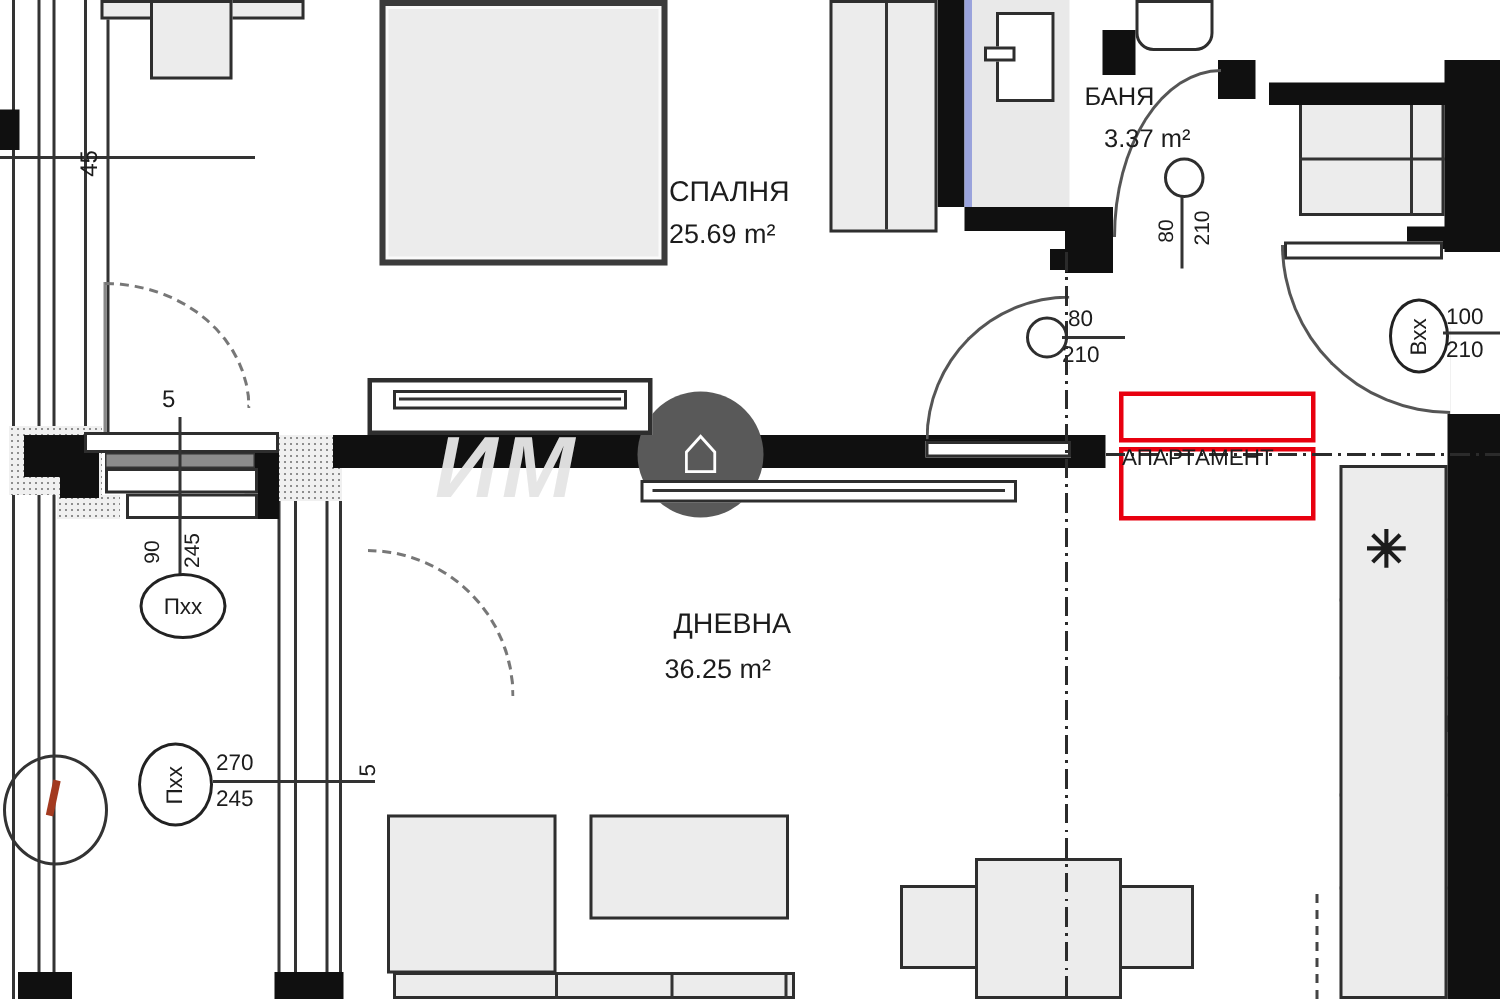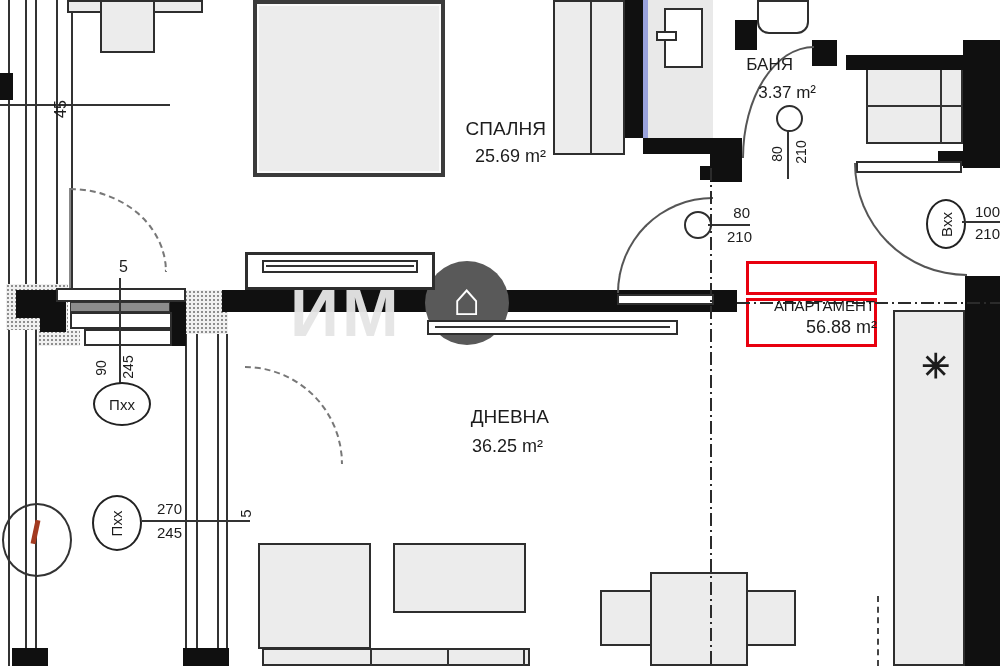--- a/index.html
+++ b/index.html
@@ -6,33 +6,33 @@
   #plan{position:relative;width:1000px;height:666px;background:#fff;overflow:hidden;
         font-family:"Liberation Sans",sans-serif;color:#1c1c1c;}
   .abs{position:absolute;}
   .w{position:absolute;background:#101010;}
   .g{position:absolute;background:#ececec;border:2px solid #2e2e2e;box-sizing:border-box;}
   .wh{position:absolute;background:#fff;border:2px solid #2e2e2e;box-sizing:border-box;}
   .ln{position:absolute;background:#333;}
   .cir{position:absolute;border:2px solid #2e2e2e;border-radius:50%;box-sizing:border-box;}
   .ell{position:absolute;border:2px solid #222;border-radius:50%;box-sizing:border-box;
        background:#fff;display:flex;align-items:center;justify-content:center;font-size:15px;z-index:60;}
-  .lbl{position:absolute;text-align:right;z-index:60;white-space:nowrap;}
+  .lbl{position:absolute;text-align:left;z-index:60;white-space:nowrap;}
   .rot{display:inline-block;transform:rotate(-90deg);transform-origin:center;}
   .rotbox{position:absolute;display:flex;align-items:center;justify-content:center;z-index:60;}
   .hatch{position:absolute;background-color:#f0f0f0;
          background-image:radial-gradient(#8d8d8d 0.8px,transparent 0.95px);background-size:4px 4px;}
   .dashv{position:absolute;width:2px;z-index:62;
          background:repeating-linear-gradient(to bottom,#2b2b2b 0 13px,transparent 13px 17px,#2b2b2b 17px 19px,transparent 19px 23px);}
   .dashh{position:absolute;height:2px;z-index:62;
          background:repeating-linear-gradient(to right,#2b2b2b 0 13px,transparent 13px 17px,#2b2b2b 17px 19px,transparent 19px 23px);}
   .arc{position:absolute;box-sizing:border-box;z-index:45;}
   .z20{z-index:20}.z30{z-index:30}.z40{z-index:40}.z45{z-index:45}.z60{z-index:60}
-  .wm{position:absolute;z-index:50;font-weight:700;font-size:68px;line-height:80px;
-      color:rgba(229,229,229,0.96);letter-spacing:3px;pointer-events:none;}
+  .wm{position:absolute;z-index:50;font-weight:700;font-size:58px;line-height:80px;
+      color:rgba(229,229,229,0.96);letter-spacing:3px;pointer-events:none;font-style:italic;}
   #wm-circle{position:absolute;left:425px;top:261px;width:84px;height:84px;border-radius:50%;
       background:#595959;z-index:50;display:flex;align-items:center;justify-content:center;}
   #wm-house{color:#fff;font-size:46px;line-height:46px;margin-top:-8px;}
   .redbox{position:absolute;border:3px solid #e8000f;box-sizing:border-box;z-index:61;background:transparent;}
 </style>
 </head>
 <body>
 
 <div id="plan">
 
@@ -182,21 +182,20 @@
   <div class="cir z33" style="left:900px;top:602px;width:22px;height:22px;background:#ececec"></div>
   <div class="cir z33" style="left:898px;top:632px;width:28px;height:28px;background:#ececec"></div>
   <div class="cir z33" style="left:928px;top:634px;width:34px;height:34px;background:#ececec"></div>
   <div class="ln z34" style="left:944px;top:601px;width:2px;height:18px;transform:rotate(45deg)"></div>
   <div class="ln z34" style="left:944px;top:642px;width:2px;height:16px;transform:rotate(45deg)"></div>
   <div class="abs" style="left:877px;top:596px;width:0;height:70px;border-left:2px dashed #444;z-index:31"></div>
 
   <div class="redbox" style="left:746px;top:261px;width:131px;height:34px;"></div>
   <div class="redbox" style="left:746px;top:298px;width:131px;height:49px;"></div>
   <div class="lbl" style="left:748px;top:297px;width:127px;font-size:15px;z-index:62">АПАРТАМЕНТ</div>
-  <div class="lbl" style="left:746px;top:317px;width:131px;font-size:18px;z-index:62">56.88 m²</div>
 
   <div class="lbl" style="left:446px;top:118px;width:100px;font-size:19px;">СПАЛНЯ</div>
   <div class="lbl" style="left:446px;top:146px;width:100px;font-size:18px;">25.69 m²</div>
   <div class="lbl" style="left:723px;top:55px;width:70px;font-size:17px;">БАНЯ</div>
   <div class="lbl" style="left:736px;top:83px;width:80px;font-size:17px;">3.37 m²</div>
   <div class="lbl" style="left:449px;top:406px;width:100px;font-size:19px;">ДНЕВНА</div>
   <div class="lbl" style="left:443px;top:436px;width:100px;font-size:18px;">36.25 m²</div>
 
   <div class="wm" style="left:290px;top:272px;">ИМ</div>
   <div id="wm-circle">

